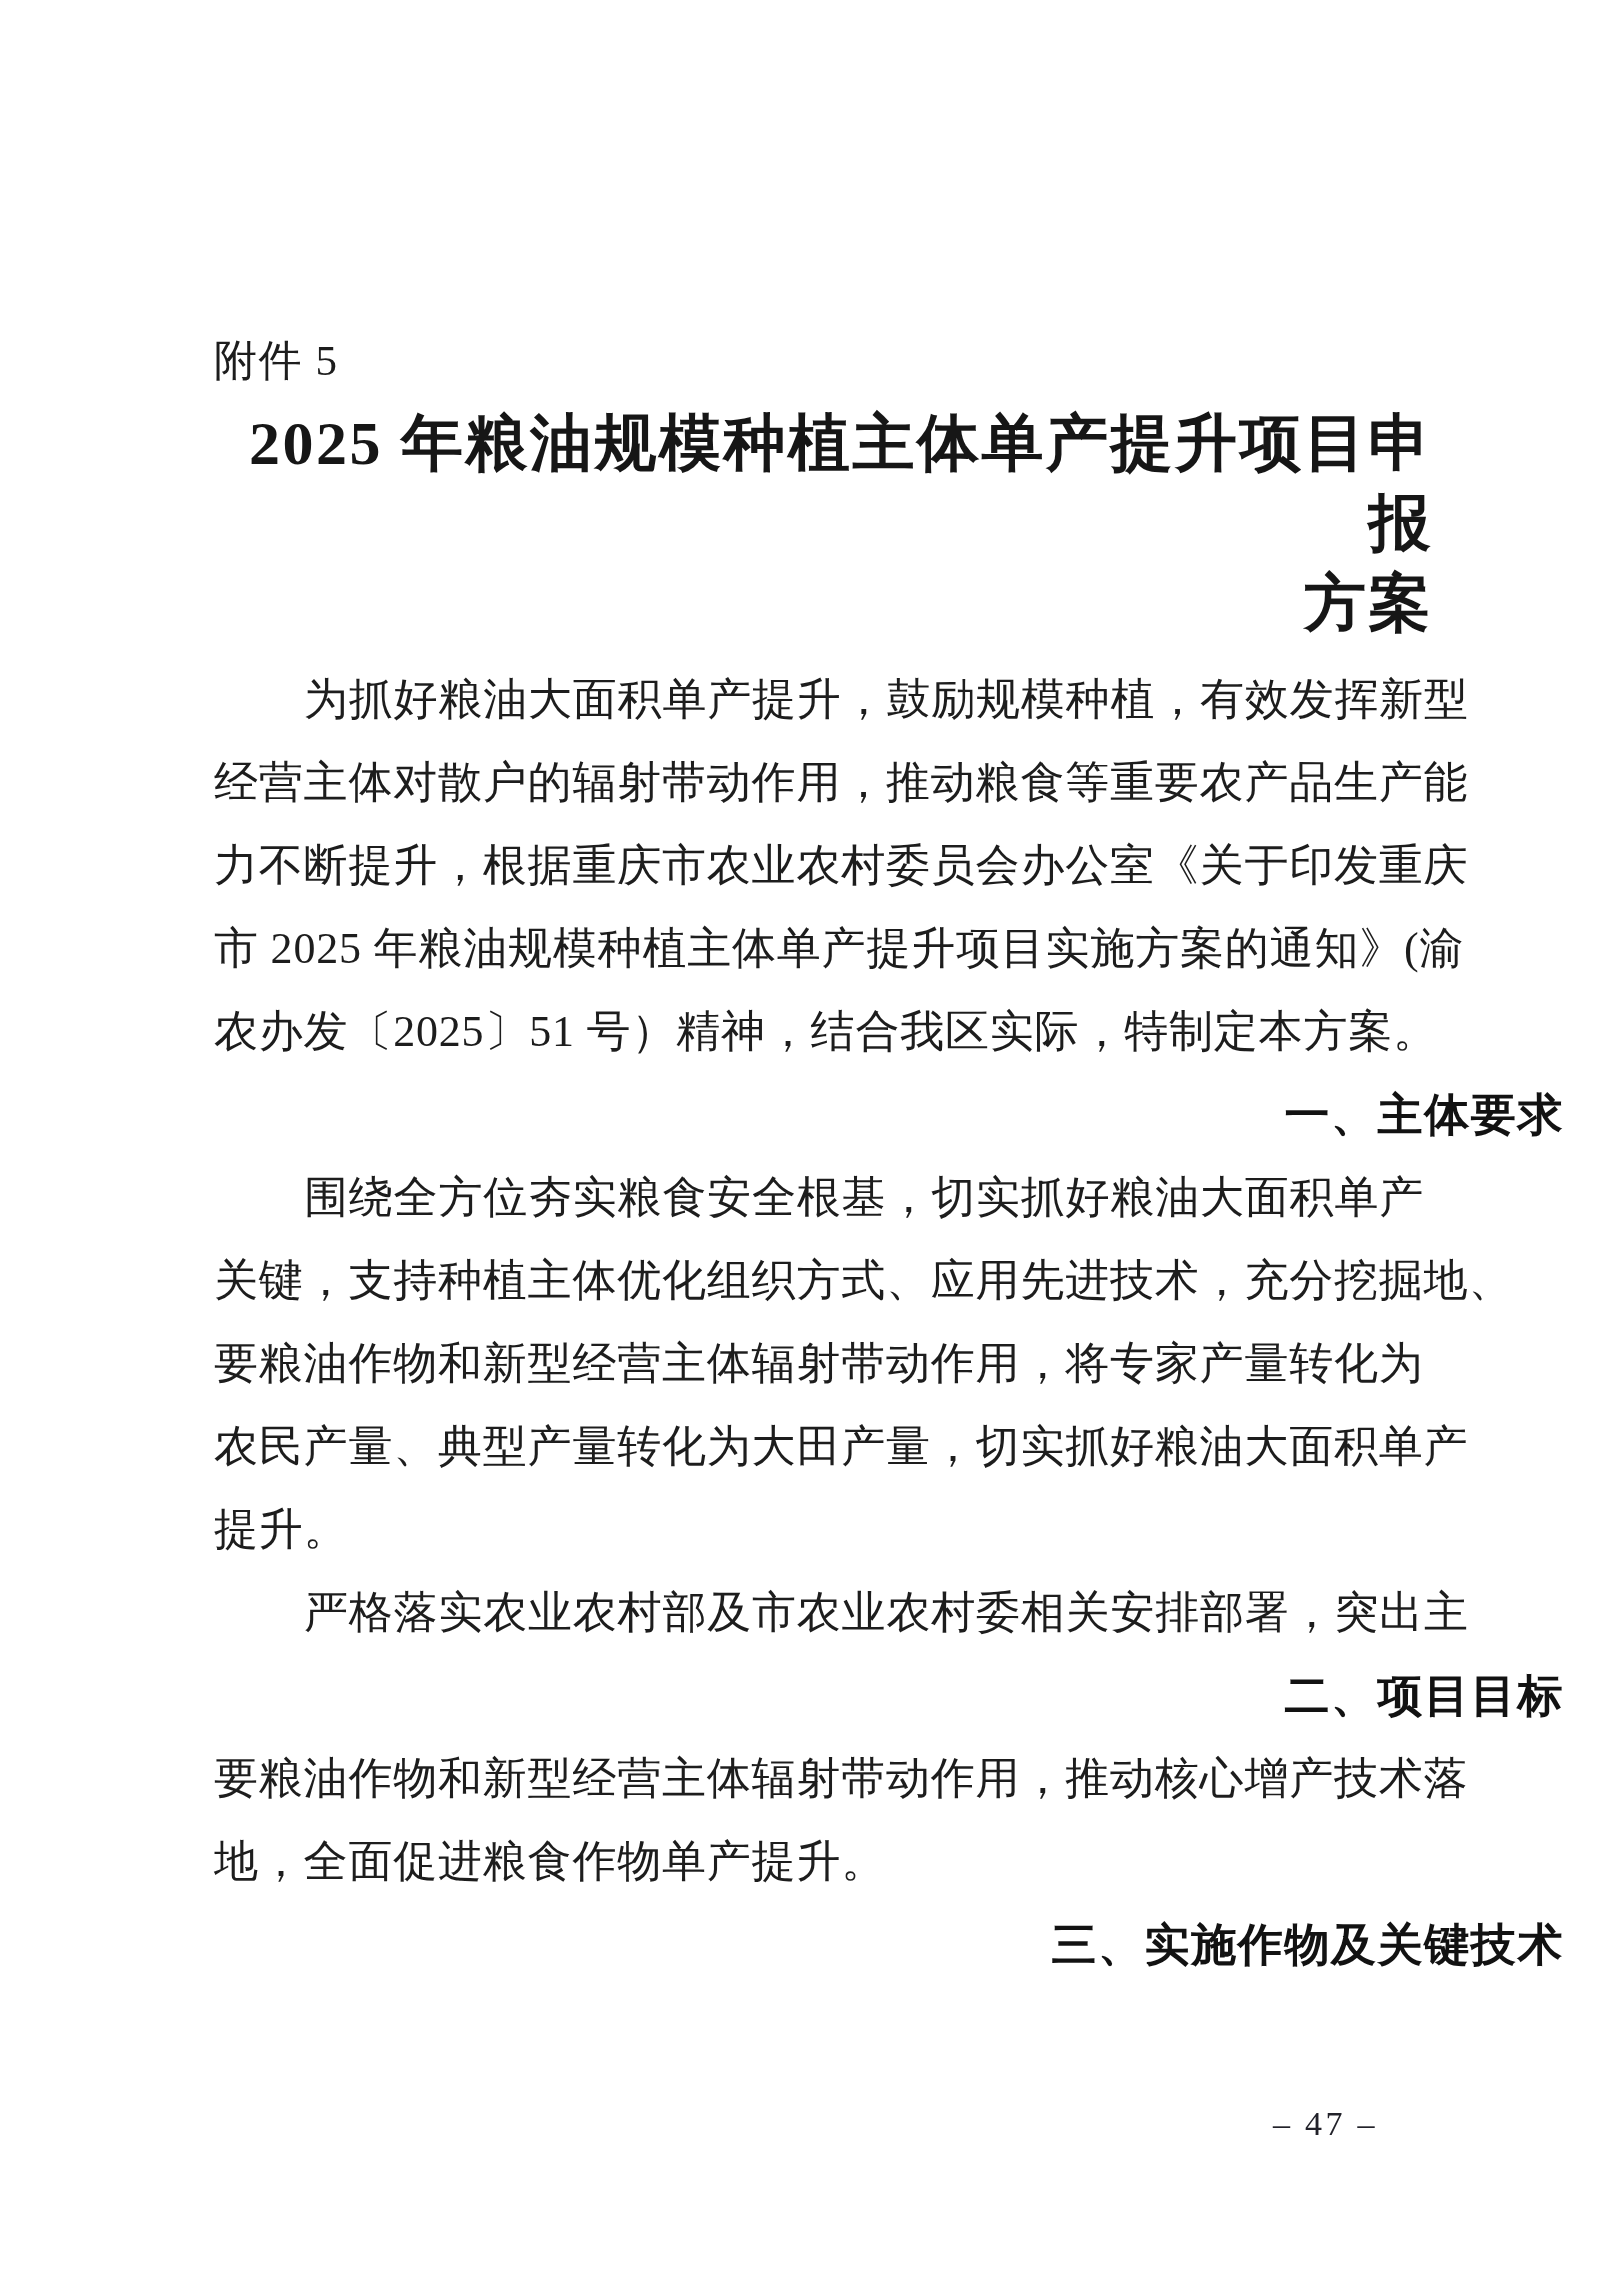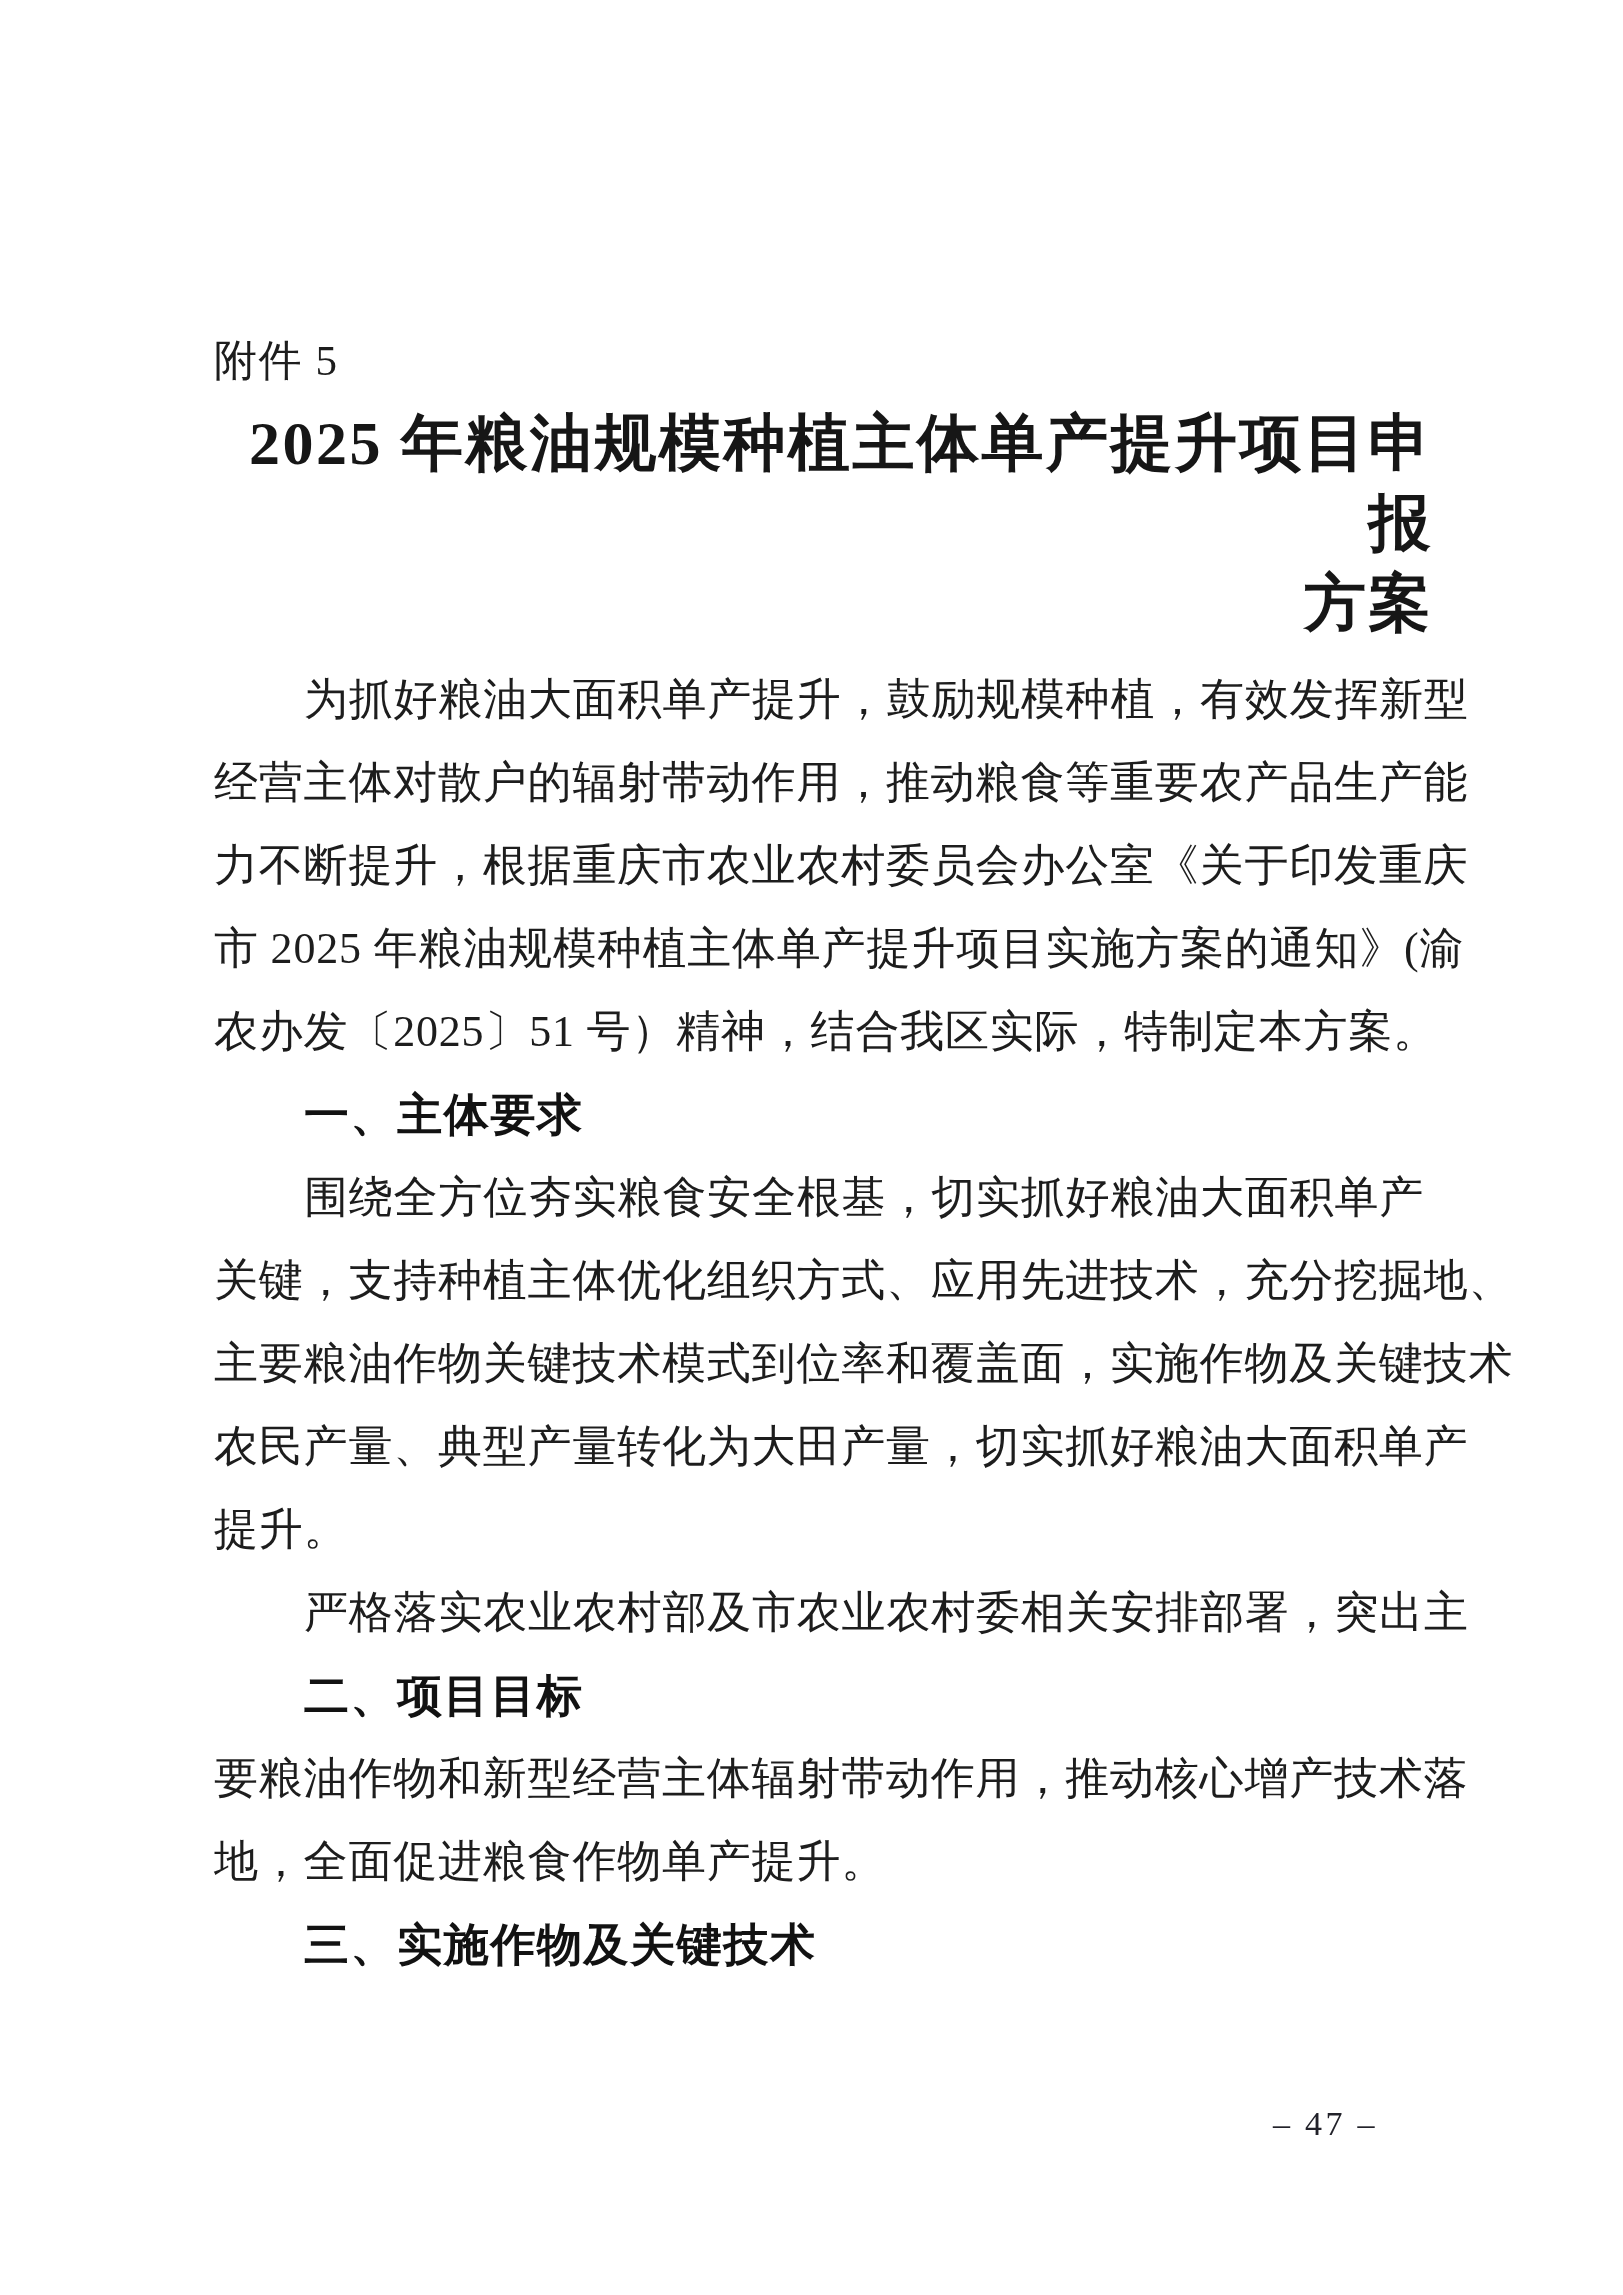--- a/index.html
+++ b/index.html
@@ -55,20 +55,21 @@
     letter-spacing: 0.8px;
     font-family: "Liberation Serif", "DejaVu Serif", serif;
   }
   .line.indent { padding-left: 90px; }
   .line.heading {
     font-family: "Liberation Sans", "DejaVu Sans", sans-serif;
     font-weight: 700;
     font-size: 45px;
     color: #121212;
     letter-spacing: 1.6px;
+    text-align: right;
   }
   .page-number {
     position: absolute;
     top: 2065px;
     left: 1273px;
     width: 164px;
     font-size: 34px;
     line-height: 41px;
     color: #22222a;
     font-family: "Liberation Serif", "DejaVu Serif", serif;
@@ -89,21 +90,21 @@
 
   <div class="body-text" id="body-text">
       <div class="line indent">为抓好粮油大面积单产提升，鼓励规模种植，有效发挥新型</div>
       <div class="line">经营主体对散户的辐射带动作用，推动粮食等重要农产品生产能</div>
       <div class="line">力不断提升，根据重庆市农业农村委员会办公室《关于印发重庆</div>
       <div class="line">市 2025 年粮油规模种植主体单产提升项目实施方案的通知》(渝</div>
       <div class="line">农办发〔2025〕51 号）精神，结合我区实际，特制定本方案。</div>
       <div class="line indent heading">一、主体要求</div>
       <div class="line indent">围绕全方位夯实粮食安全根基，切实抓好粮油大面积单产</div>
       <div class="line">关键，支持种植主体优化组织方式、应用先进技术，充分挖掘地、</div>
-      <div class="line">主要粮油作物关键技术模式到位率和覆盖面，实施作物及关键技术</div>
+      <div class="line">要粮油作物和新型经营主体辐射带动作用，将专家产量转化为</div>
       <div class="line">农民产量、典型产量转化为大田产量，切实抓好粮油大面积单产</div>
       <div class="line">提升。</div>
       <div class="line indent">严格落实农业农村部及市农业农村委相关安排部署，突出主</div>
       <div class="line indent heading">二、项目目标</div>
       <div class="line">要粮油作物和新型经营主体辐射带动作用，推动核心增产技术落</div>
       <div class="line">地，全面促进粮食作物单产提升。</div>
       <div class="line indent heading">三、实施作物及关键技术</div>
     </div>
 
   <div class="page-number">– 47 –</div>

